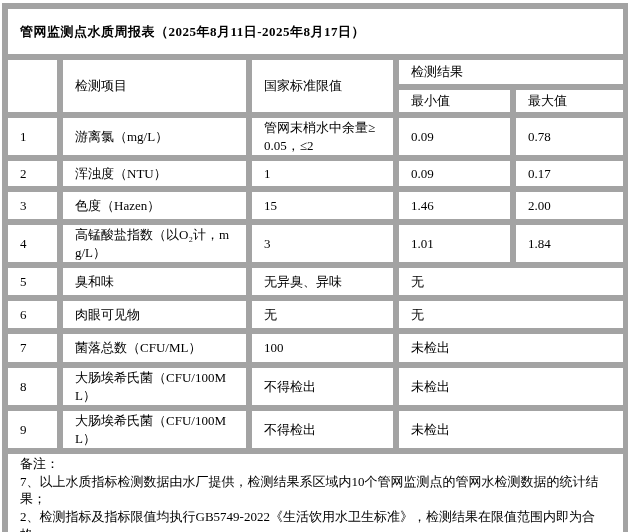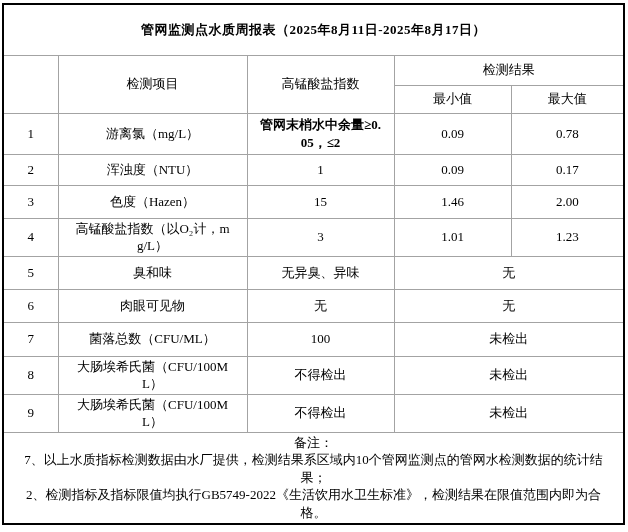--- a/index.html
+++ b/index.html
@@ -13,37 +13,35 @@
   }
   table.report {
     border-collapse: collapse;
     table-layout: fixed;
     width: 621px;
     margin: 3px 0 0 2px;
     border: 2px solid #000000;
     background: #ffffff;
   }
   table.report td {
-    border: 1px solid #a3a3a3;
-    text-align: center;
+    border: 6px solid #a3a3a3;
     vertical-align: middle;
     font-size: 13px;
     line-height: 1.35;
     padding: 1px 12px;
     overflow: hidden;
     word-break: break-all;
   }
   td.title-cell {
     font-weight: bold;
     font-size: 16px;
     letter-spacing: 0.5px;
   }
   td.limit-cell-wrap {
     padding: 1px 10px;
-    font-weight: bold;
   }
   td.notes-cell {
     text-align: left;
     vertical-align: top;
     padding: 3px 6px 6px 5px;
     font-size: 13px;
     line-height: 21px;
     border-radius: 8px;
   }
   .note-line { display: block; }
@@ -61,21 +59,21 @@
   </colgroup>
 
   <tbody>
       <tr style="height:51px">
     <td colspan="5" class="title-cell">管网监测点水质周报表（2025年8月11日-2025年8月17日）</td>
   </tr>
 
   <tr style="height:30px">
     <td rowspan="2"></td>
     <td rowspan="2">检测项目</td>
-    <td rowspan="2">高锰酸盐指数</td>
+    <td rowspan="2">国家标准限值</td>
     <td colspan="2">检测结果</td>
   </tr>
   <tr style="height:28px">
     <td>最小值</td>
     <td>最大值</td>
   </tr>
 
   <tr style="height:41px">
     <td>1</td>
     <td>游离氯（mg/L）</td>
@@ -98,21 +96,21 @@
     <td>15</td>
     <td>1.46</td>
     <td>2.00</td>
   </tr>
 
   <tr style="height:33px">
     <td>4</td>
     <td>高锰酸盐指数（以O₂计，mg/L）</td>
     <td>3</td>
     <td>1.01</td>
-    <td>1.23</td>
+    <td>1.84</td>
   </tr>
 
   <tr style="height:33px">
     <td>5</td>
     <td>臭和味</td>
     <td>无异臭、异味</td>
     <td colspan="2">无</td>
   </tr>
 
   <tr style="height:33px">

